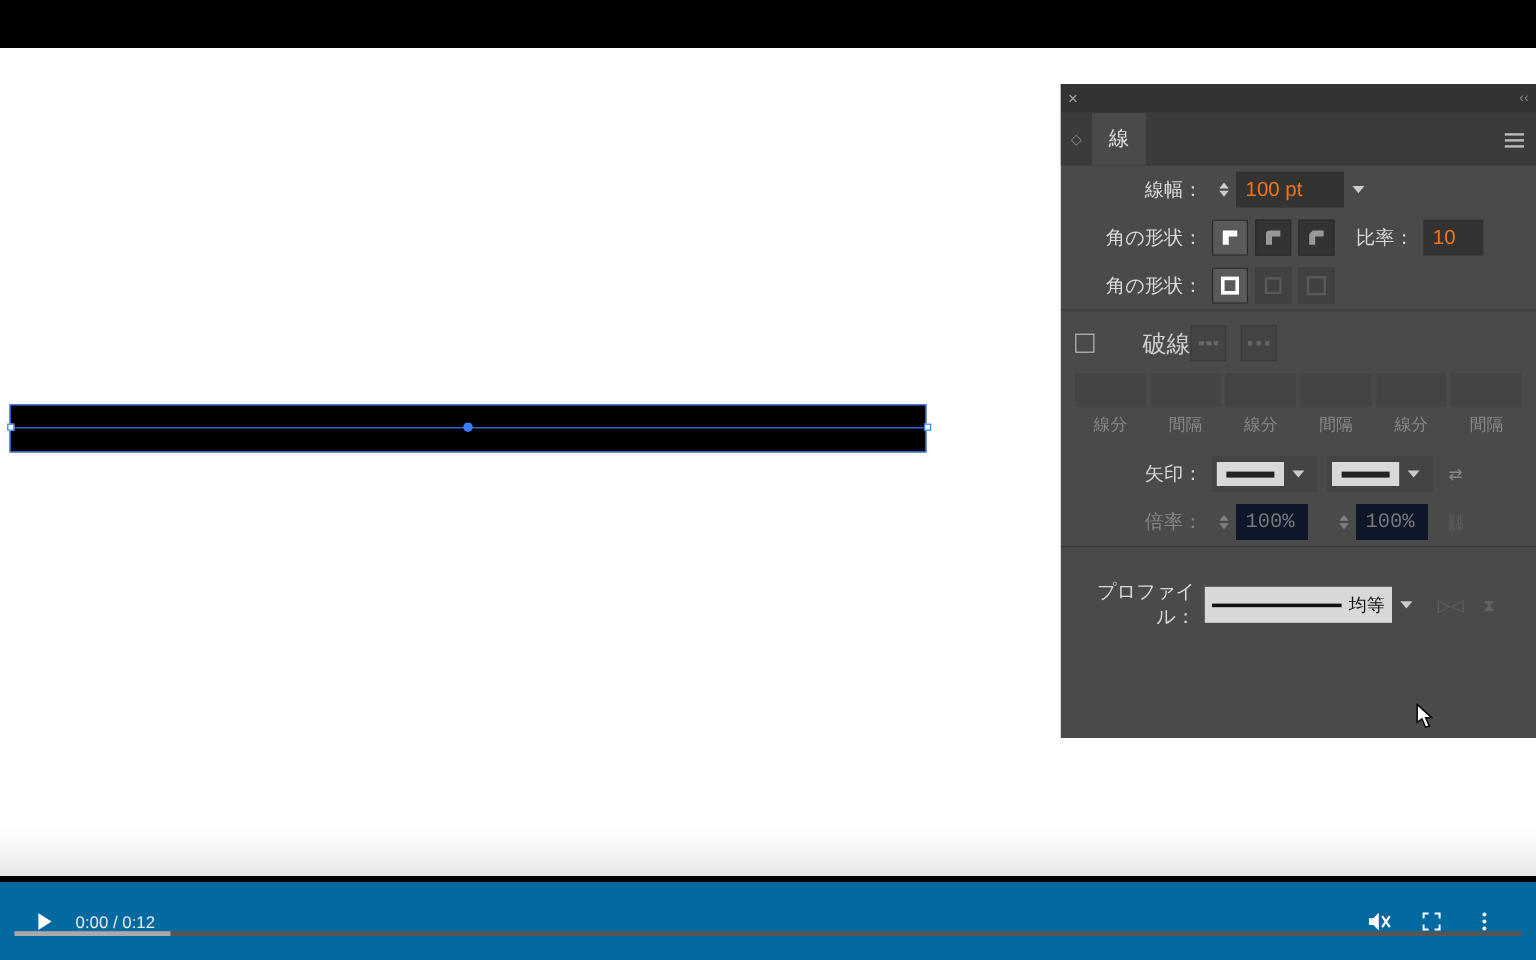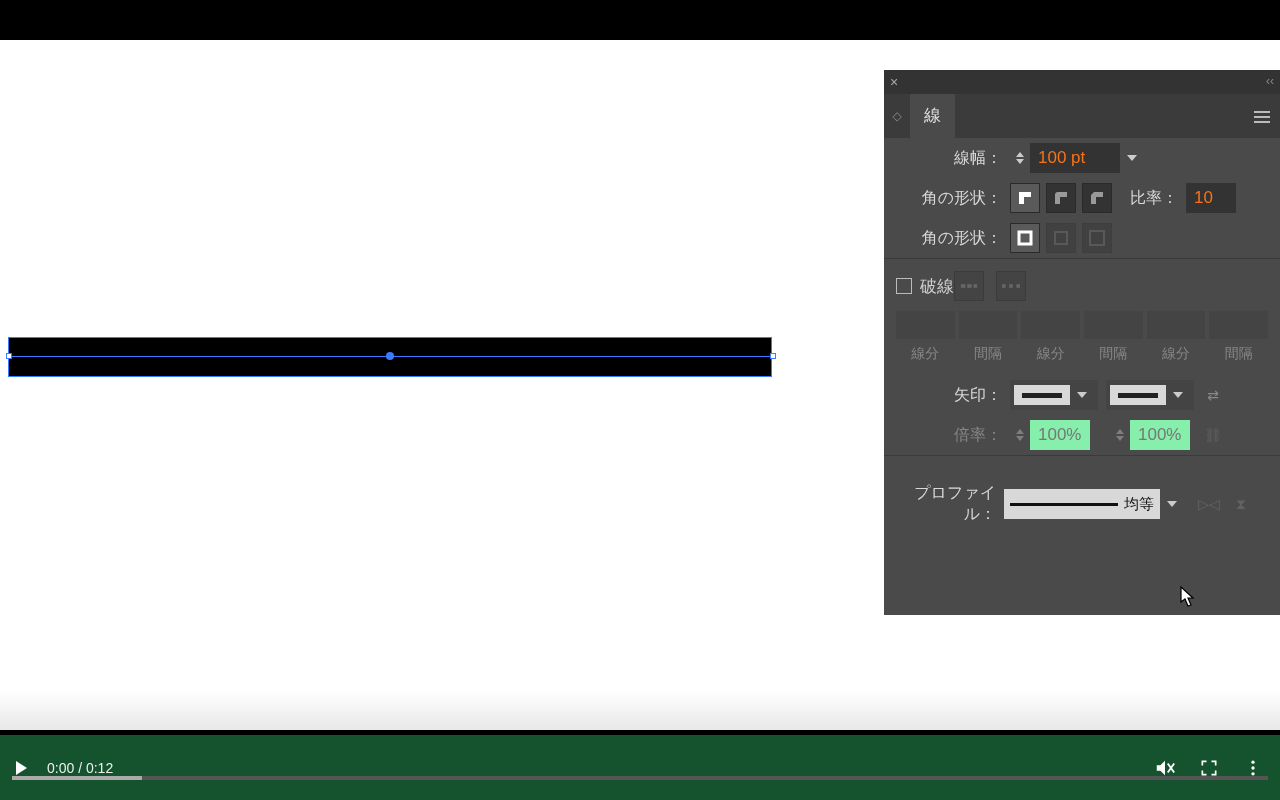--- a/index.html
+++ b/index.html
@@ -23,21 +23,21 @@
   .menu-icon div { width:16px; height:2px; background:#bbb; margin:3px 0; }
 
   .row { display:flex; align-items:center; min-height:40px; padding:4px 12px 4px 0; }
   .label { width:126px; text-align:right; padding-right:8px; color:#d8d8d8; font-size:16px; }
   .label.dim { color:#868686; }
   .stepper { width:20px; height:28px; display:flex; flex-direction:column; justify-content:center; align-items:center; }
   .stepper.dim { opacity:0.4; }
   .stepper-up { width:0; height:0; border-left:4px solid transparent; border-right:4px solid transparent; border-bottom:5px solid #ccc; margin-bottom:2px; }
   .stepper-down { width:0; height:0; border-left:4px solid transparent; border-right:4px solid transparent; border-top:5px solid #ccc; }
   .text-input { background:#333; color:#f97316; height:30px; padding:0 8px; border:none; font-size:17px; }
-  .text-input.dim { background:#86efac; color:#777; }
+  .text-input.dim { background:#0f172a; color:#777;font-family:Liberation Mono, monospace; }
   .dropdown-arrow { width:24px; height:30px; display:flex; align-items:center; justify-content:center; }
   .chev-down { width:0; height:0; border-left:5px solid transparent; border-right:5px solid transparent; border-top:6px solid #ccc; }
 
   .icon-btn { width:30px; height:30px; background:#333; margin-right:6px; display:flex; align-items:center; justify-content:center; border:1px solid #2a2a2a; cursor:pointer; }
   .icon-btn.selected { background:#5a5a5a; }
   .icon-btn.dim { opacity:0.35; cursor:default; }
   .icon-btn svg { width:18px; height:18px; }
 
   .dashed-section { border-top:1px solid #3a3a3a; padding:12px; }
   .checkbox { width:16px; height:16px; border:1.5px solid #bbb; margin-right:8px; display:inline-block; vertical-align:middle; }
@@ -53,21 +53,21 @@
   .arrow-dd { display:flex; align-items:center; background:#444; height:30px; margin-right:8px; padding:0 4px; }
 
   .profile-dd { display:flex; align-items:center; background:#d8d8d8; height:30px; padding:0 6px; flex:1; max-width:156px; }
   .profile-line { flex:1; height:3px; background:#111; margin-right:6px; }
   .profile-txt { color:#111; font-size:15px; }
 
   .swap-icon, .tip-icon, .flip-icon, .hourglass-icon { width:22px; height:22px; display:flex; align-items:center; justify-content:center; color:#888; font-size:14px; }
 
   .cursor-ptr { position:absolute; top:586px; left:1180px; width:16px; height:22px; z-index:100; }
 
-  .video-controls { position:absolute; bottom:0; left:0; width:1280px; height:65px; background:#14532d; color:#fff; display:flex; align-items:center; padding:0; }
+  .video-controls { position:absolute; bottom:0; left:0; width:1280px; height:65px; background:#0369a1; color:#fff; display:flex; align-items:center; padding:16px; }
   .vc-row { display:flex; align-items:center; width:100%; height:40px; padding:0 16px; }
   .play-btn { width:0; height:0; border-top:7px solid transparent; border-bottom:7px solid transparent; border-left:11px solid #fff; margin-right:20px; cursor:pointer; }
   .time-txt { font-size:14px; color:#eee; }
   .vc-spacer { flex:1; }
   .vc-icon { width:22px; height:22px; margin-left:22px; cursor:pointer; display:flex; align-items:center; justify-content:center; }
   .progress-track { position:absolute; bottom:20px; left:12px; right:12px; height:4px; background:#555; }
   .progress-fill { width:0%; height:100%; background:#e62117; }
   .progress-fill2 { position:absolute; width:130px; height:100%; background:#aaa; top:0; left:0; }
 </style>
 </head>
@@ -148,21 +148,21 @@
     <div class="icon-btn dim">
         <svg viewBox="0 0 18 18">
           <rect x="2" y="2" width="14" height="14" fill="none" stroke="#777" stroke-width="2"></rect>
         </svg>
       </div>
   </div>
 
   <div class="dashed-section">
     <div style="display:flex;align-items:center;">
       <span class="checkbox"></span>
-      <span style="font-size:17px;">破線</span>
+      <span style="font-size:20px;margin-left:32px;">破線</span>
       <div class="dash-end-icons">
         <div class="icon-btn">
             <svg viewBox="0 0 20 12">
               <rect x="1" y="4" width="5" height="4" fill="#888"></rect>
               <rect x="8" y="4" width="5" height="4" fill="#888"></rect>
               <rect x="15" y="4" width="4" height="4" fill="#888"></rect>
             </svg>
           </div>
         <div class="icon-btn">
             <svg viewBox="0 0 20 12">

